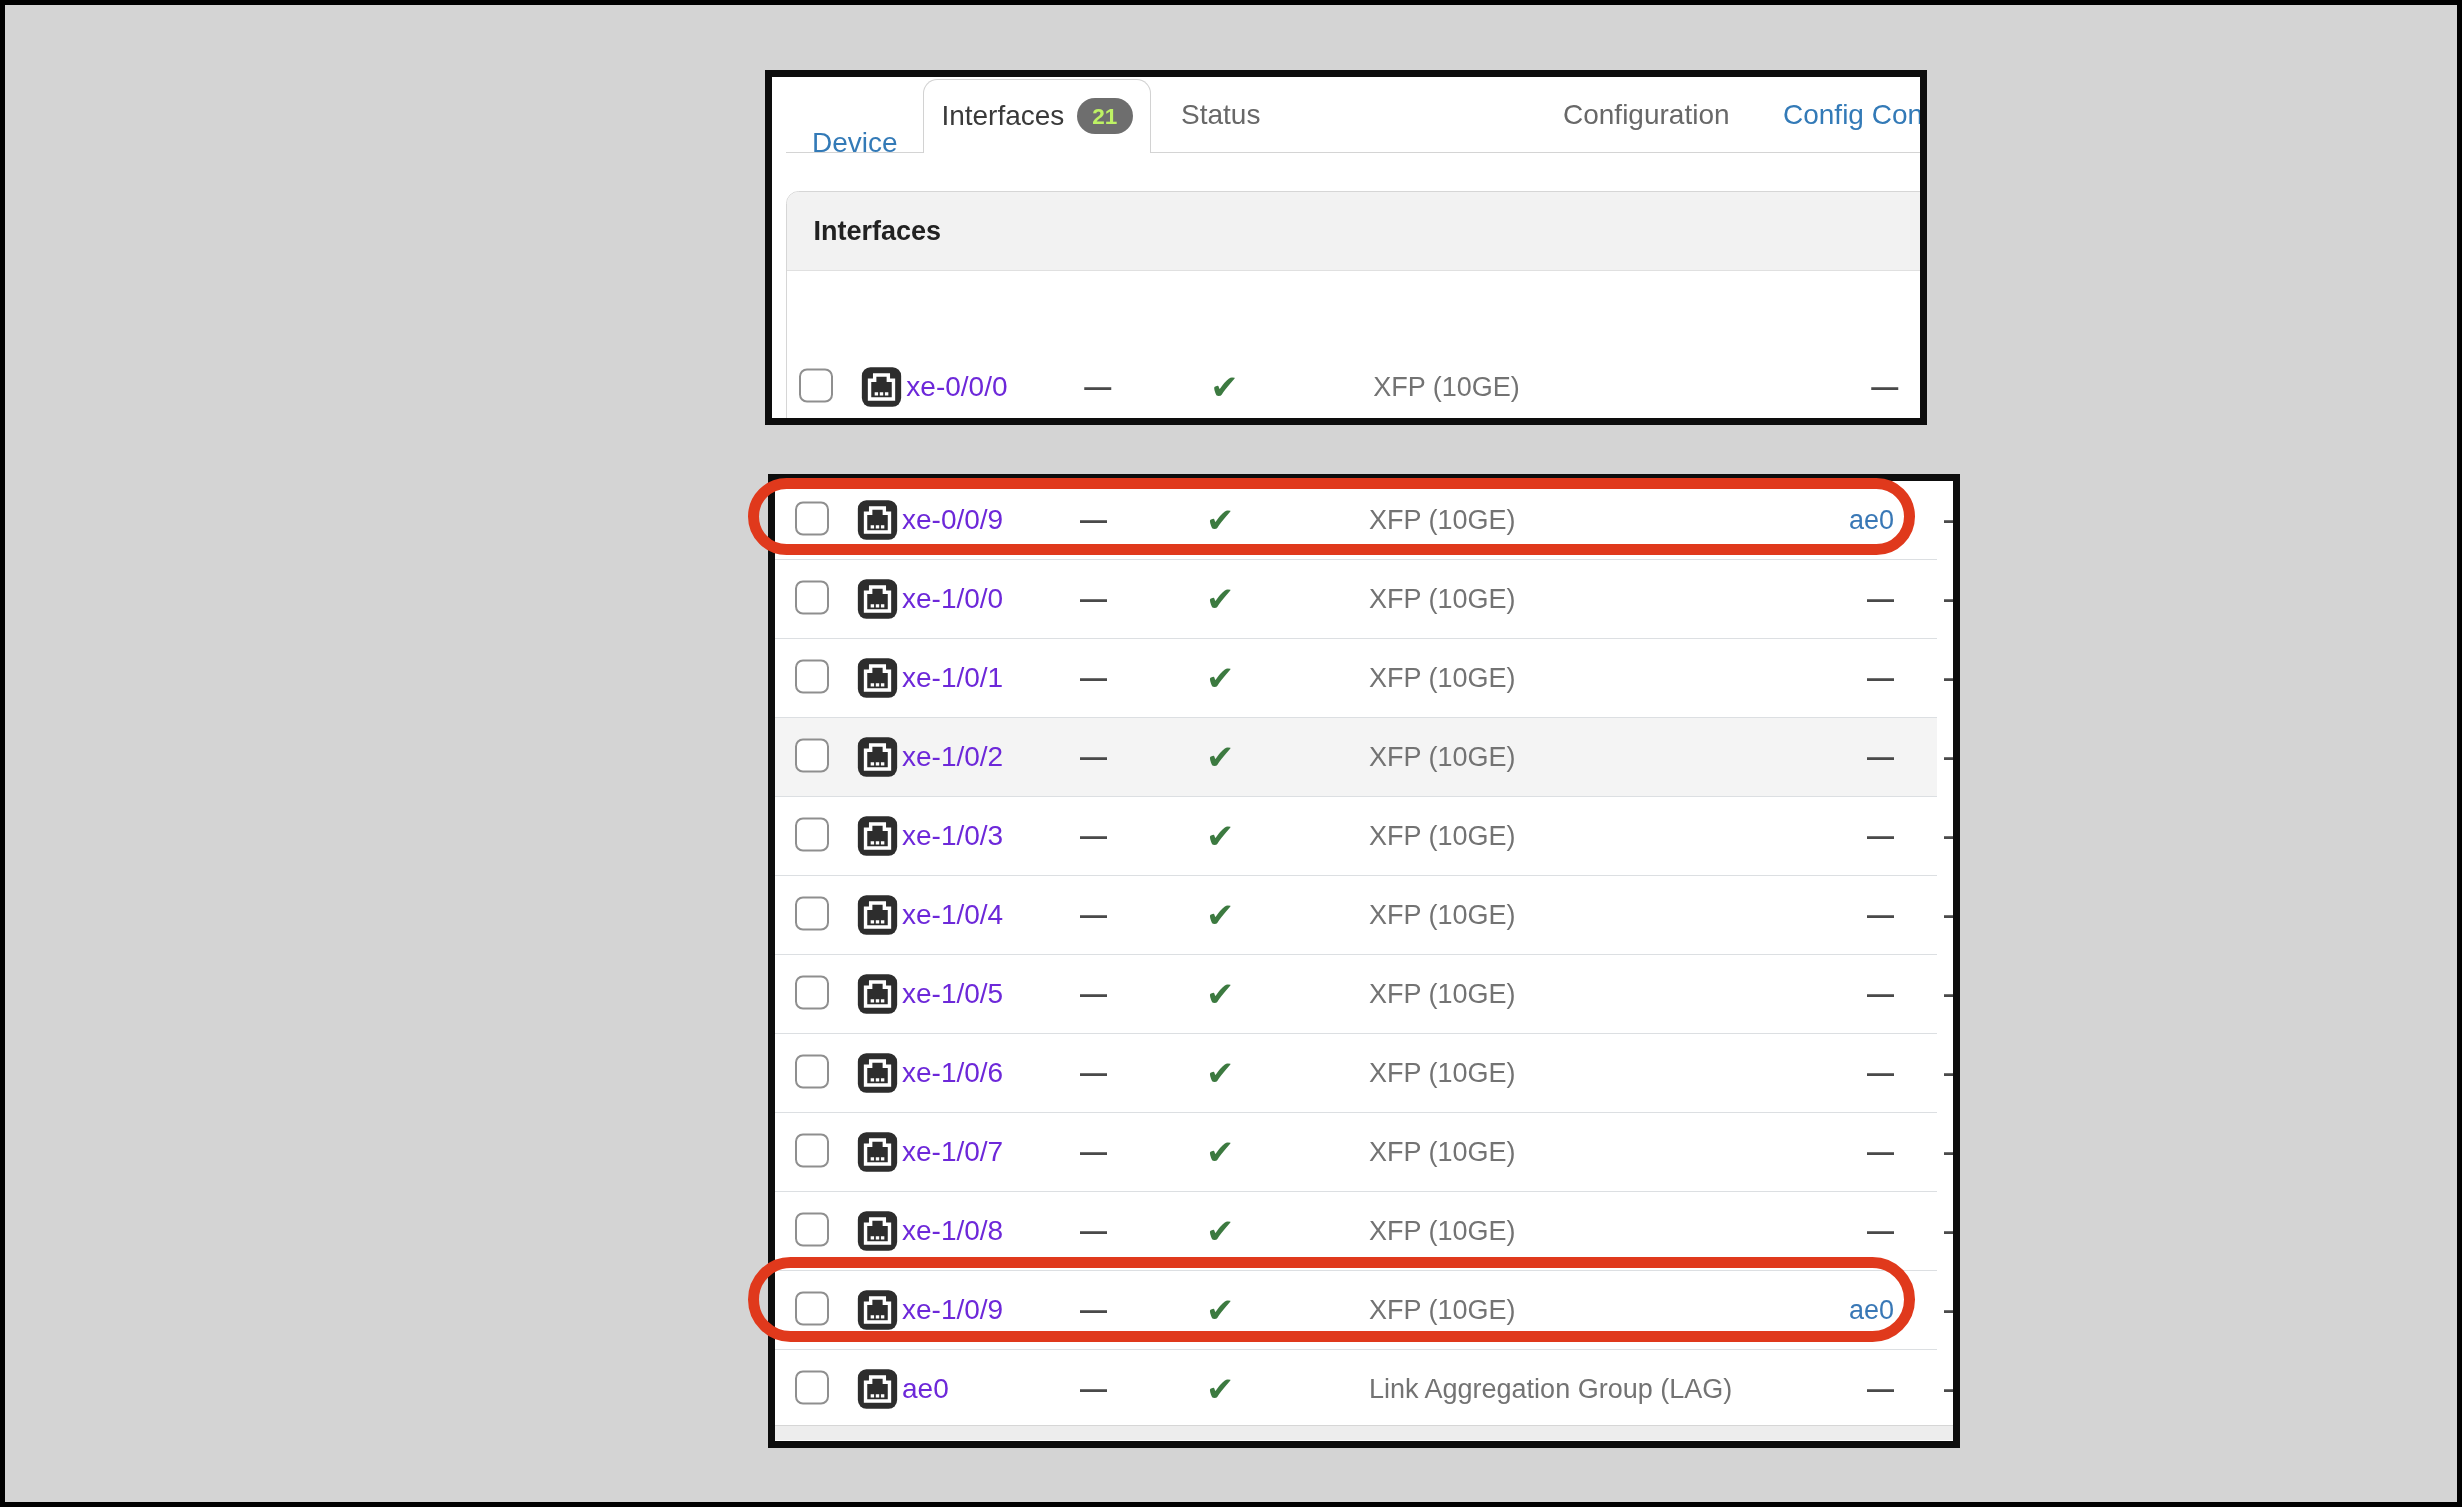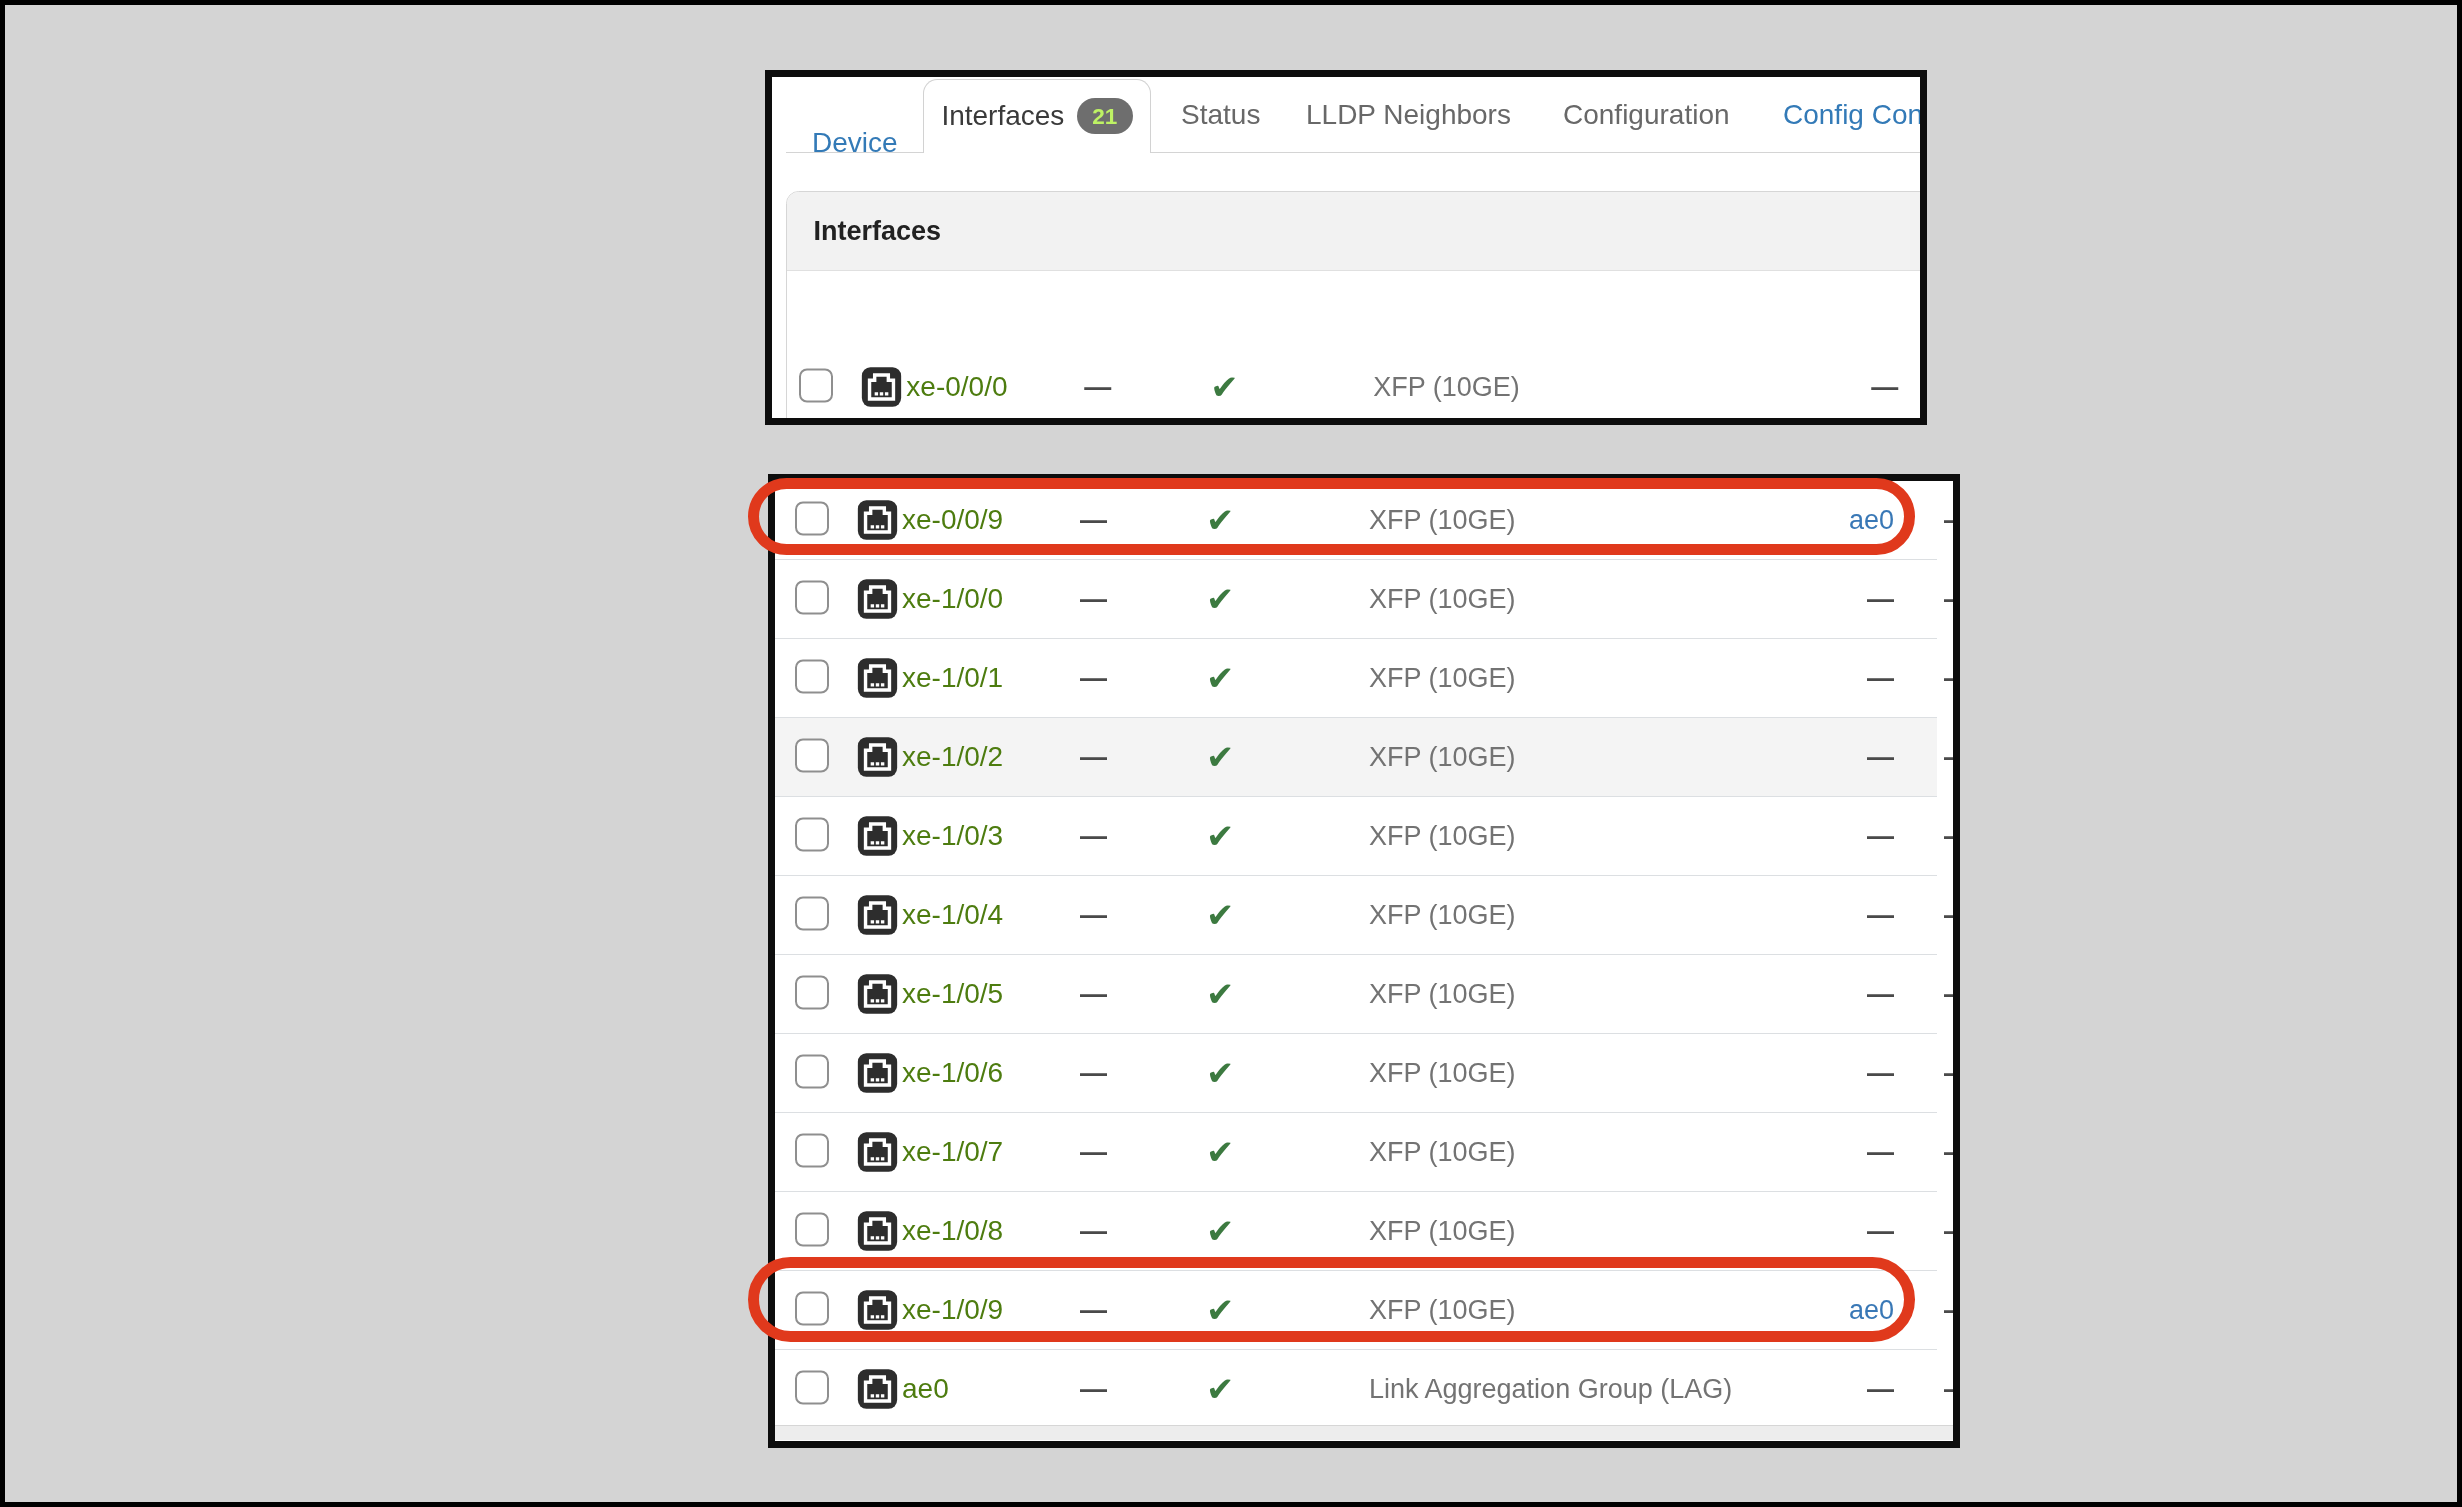--- a/index.html
+++ b/index.html
@@ -82,21 +82,21 @@
   .row {
     position: relative; height: 79px; background: #fff;
     border-bottom: 1.3px solid #dcdfe2;
   }
   .row.striped { background: #f4f4f4; }
   .cell { position: absolute; top: 50%; transform: translateY(-50%); white-space: nowrap; }
   .top-panel .cell { margin-left: -7.2px; }
   .c-check   { left: 20px; }
   .c-icon    { left: 82px; width: 41px; height: 41px; }
   .c-icon svg { display: block; width: 41px; height: 41px; }
-  .c-name    { left: 127px; font-size: 28px; color: #4d7c0f; text-decoration: none; cursor: pointer; }
+  .c-name    { left: 127px; font-size: 28px; color: #6d28d9; text-decoration: none; cursor: pointer; }
   .c-label   { left: 305px; }
   .c-enabled { left: 431px; font-size: 34px; color: #3c7a40; line-height: 1; }
   .c-type    { left: 594px; font-size: 27px; color: #737373; }
   .c-lag     { left: 984px; width: 135px; text-align: right; font-size: 27px; }
   .c-overflow{ left: 1169px; width: 54px; }
   .dash      { color: #4a4a4a; font-weight: 600; font-size: 27px; }
   .lag-link  { color: #3978b6; cursor: pointer; }
 
   .checkbox {
     display: inline-block; width: 34px; height: 34px;
@@ -122,21 +122,20 @@
 <div class="frame">
 
   <div class="panel top-panel">
     <div class="tabbar">
       <span class="tab tab-link t-device">Device</span>
       <div class="tab-active">
         <span class="tab-active-label">Interfaces</span>
         <span class="badge">21</span>
       </div>
       <span class="tab tab-muted t-status">Status</span>
-      <span class="tab tab-muted t-lldp">LLDP Neighbors</span>
       <span class="tab tab-muted t-config">Configuration</span>
       <span class="tab tab-link t-ctx">Config Conte</span>
     </div>
 
     <div class="card">
       <div class="card-header">Interfaces</div>
       <div class="rows" id="top-rows">
           <div class="row">
     <span class="cell c-check"><span class="checkbox"></span></span>
     <span class="cell c-icon">

